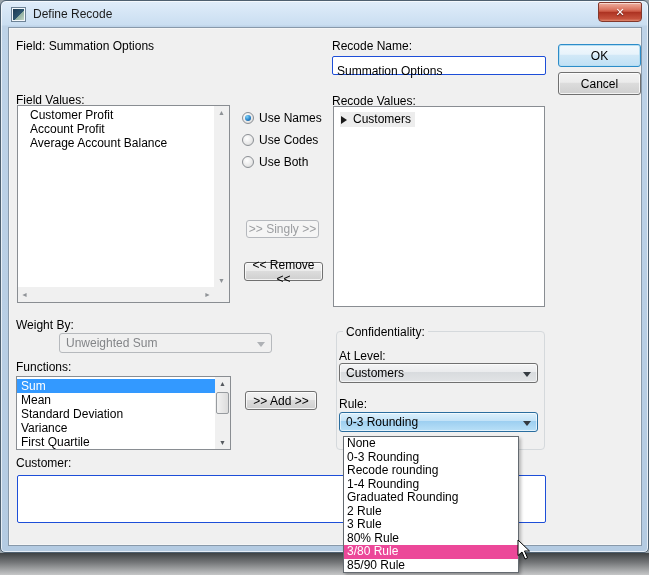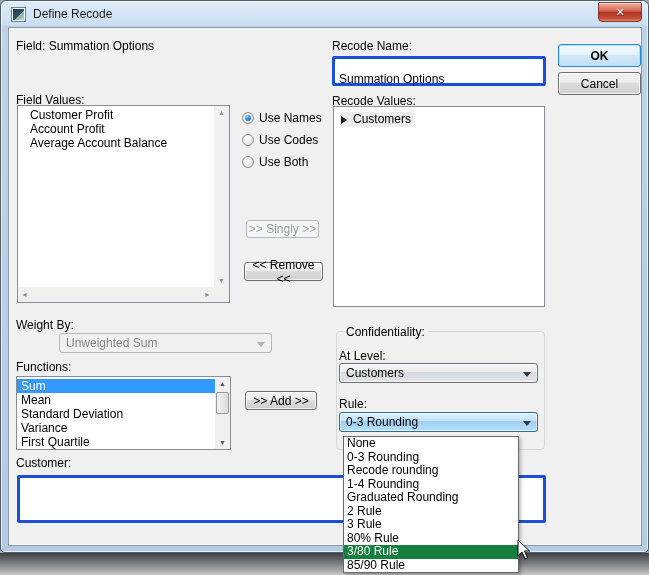--- a/index.html
+++ b/index.html
@@ -41,22 +41,22 @@
   }
   #below-strip {
     left:0; top:553px; width:649px; height:22px;
     background:linear-gradient(180deg,#3e4244 0%,#77797b 45%,#c6c7c8 100%);
   }
 
   .lbl { position:absolute; white-space:nowrap; }
 
   
   .textbox {
-    position:absolute; background:#fff; border:3px solid #1d4ed8; border-radius:2px;
-    padding:12px 4px; line-height:17px; font-size:12px;
+    position:absolute; background:#fff; border:1px solid #1d4ed8; border-radius:2px;
+    padding:6px 4px; line-height:17px; font-size:12px;
   }
   .listbox {
     position:absolute; background:#fff; border:1px solid #898d92;
   }
 
   
   .btn {
     position:absolute; border:1px solid #707070; border-radius:3px;
     background:linear-gradient(180deg,#f2f2f2 0%,#ebebeb 45%,#dddddd 46%,#cfcfcf 100%);
     font-size:12px; text-align:center; color:#000;
@@ -151,21 +151,21 @@
   }
   .group-label { position:absolute; background:#f0f0f0; padding:0 3px; }
 
   
   #rule-dropdown {
     position:absolute; left:343px; top:436px; width:176px;
     background:#fff; border:1px solid #646a70; z-index:90;
     box-shadow:2px 2px 3px rgba(0,0,0,.25);
   }
   #rule-dropdown > div { height:13.5px; line-height:13.5px; padding-left:3px; font-size:12px; white-space:nowrap; }
-  #rule-dropdown > div.hl { background:#15803d; color:#fff; }
+  #rule-dropdown > div.hl { background:#ec4899; color:#fff; }
 
   #cursor { left:517px; top:539px; z-index:100; }
 </style>
 </head>
 <body>
 
 <div id="window" class="abs">
   <div id="titlebar" class="abs">
     <div id="app-icon" class="abs"></div>
     <div id="title-text" class="abs">Define Recode</div>
@@ -173,21 +173,21 @@
       <span>✕</span>
     </div>
   </div>
   <div id="client" class="abs"></div>
 </div>
 <div id="below-strip" class="abs"></div>
 
 <div class="lbl" style="left:16px;top:39px;">Field: Summation Options</div>
 <div class="lbl" style="left:332px;top:39px;">Recode Name:</div>
 <div class="textbox" style="left:332px;top:56px;width:214px;height:19px;">Summation Options</div>
-<div class="btn default" style="left:558px;top:44px;width:83px;height:23px;font-weight:bold;">OK</div>
+<div class="btn default" style="left:558px;top:44px;width:83px;height:23px;">OK</div>
 <div class="btn" style="left:558px;top:72px;width:83px;height:23px;">Cancel</div>
 
 <div class="lbl" style="left:16px;top:93px;">Field Values:</div>
 <div id="field-values-list" class="listbox" style="left:17px;top:105px;width:213px;height:198px;">
   <div class="items">
       <div>Customer Profit</div>
       <div>Account Profit</div>
       <div>Average Account Balance</div>
     </div>
   <div class="vscroll">

